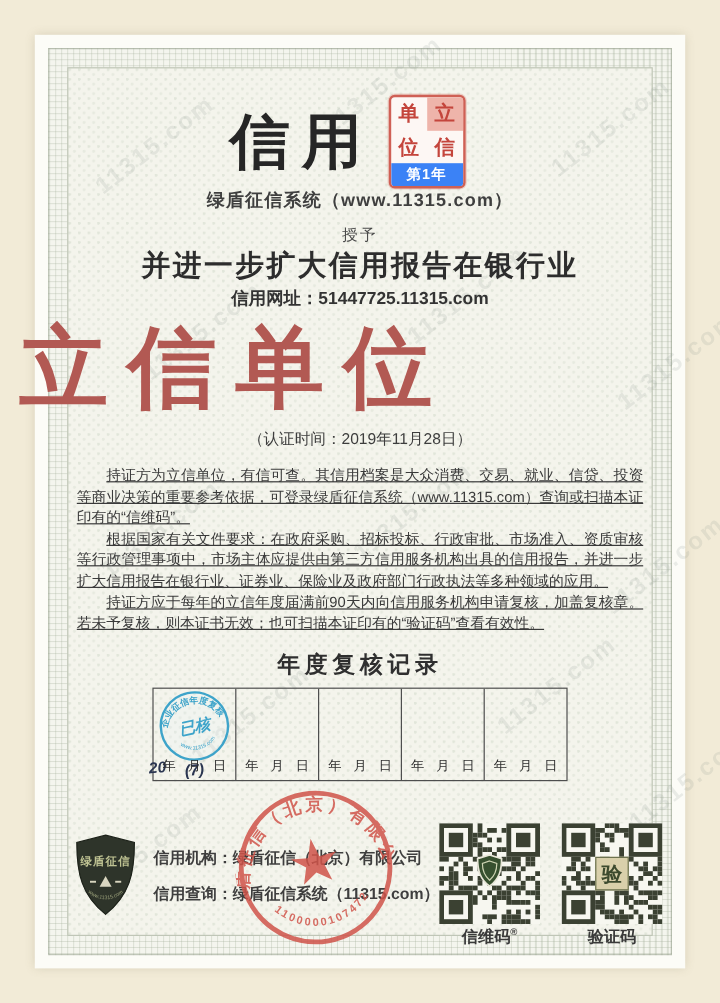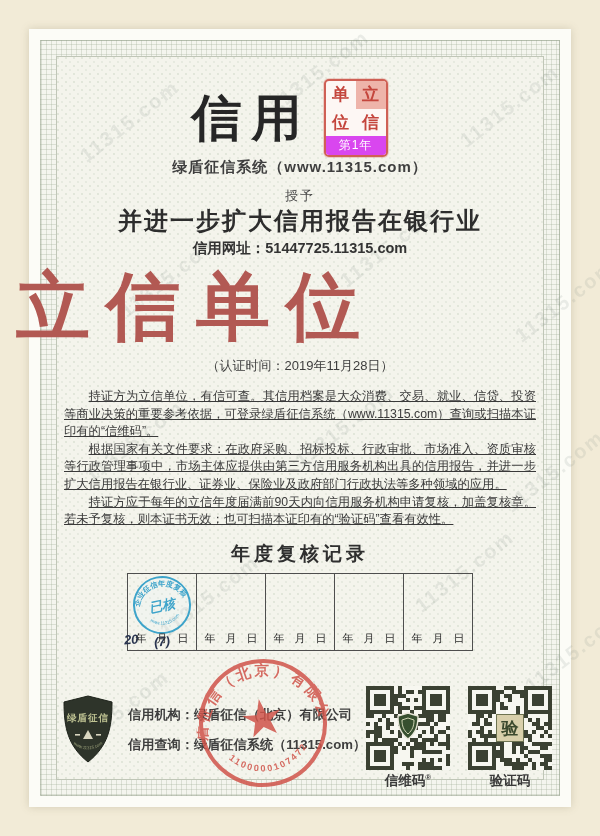--- a/index.html
+++ b/index.html
@@ -51,21 +51,21 @@
     background:#fdf7f4;overflow:hidden;display:flex;flex-direction:column;
     box-shadow:0 0 0 1px rgba(207,96,85,.25);
   }
   .ts-grid{flex:1;display:grid;grid-template-columns:1fr 1fr;grid-template-rows:1fr 1fr;}
   .ts-grid span{
     display:flex;align-items:center;justify-content:center;
     font-size:17px;font-weight:900;color:#c4453c;line-height:1;
   }
   .ts-tr{background:#eeb4aa;}
   .ts-band{
-    height:19px;background:#d946ef;color:#fff;font-size:12px;font-weight:400;
+    height:19px;background:#3b82f6;color:#fff;font-size:12px;font-weight:700;
     display:flex;align-items:center;justify-content:center;letter-spacing:1px;
   }
   
   .subtitle{position:absolute;top:158px;width:600px;text-align:center;
     font-size:15px;font-weight:700;color:#3f3f3f;letter-spacing:1px;}
   .award{position:absolute;top:187px;width:600px;text-align:center;
     font-size:13px;color:#4a4a4a;letter-spacing:2px;}
   .company{position:absolute;top:205px;width:600px;text-align:center;
     font-size:24px;font-weight:700;color:#2d2d2d;letter-spacing:2px;}
   .credit-url{position:absolute;top:239px;width:600px;text-align:center;

